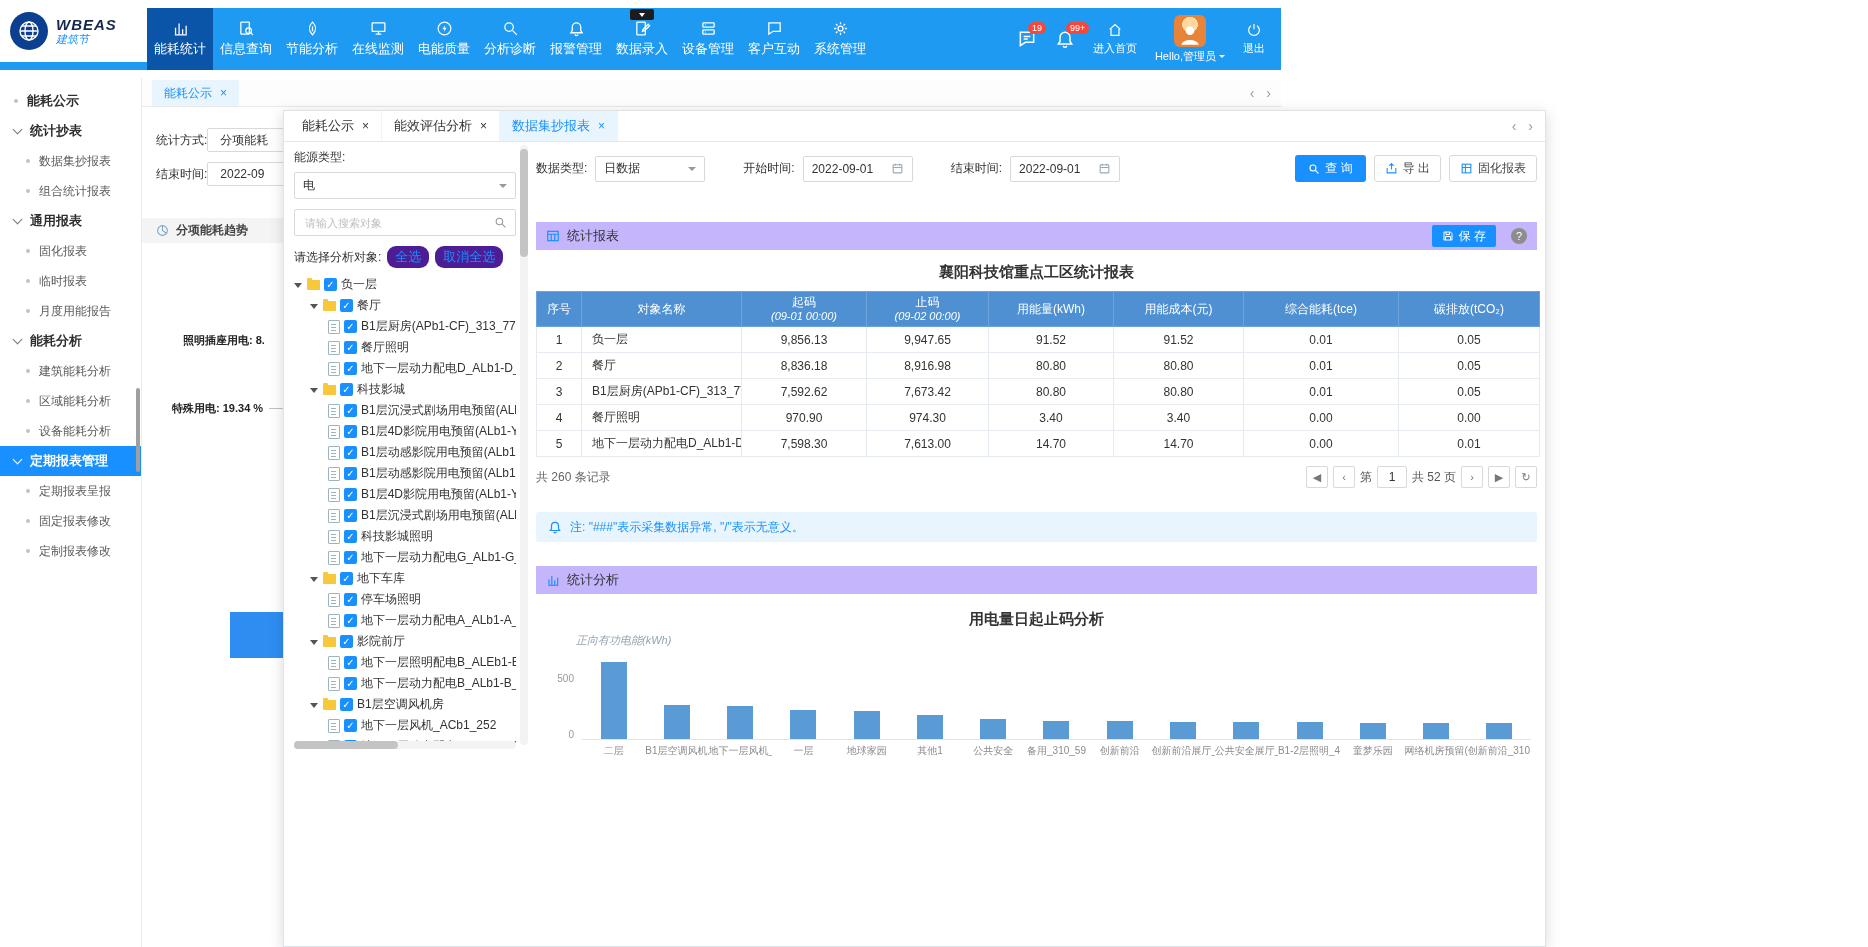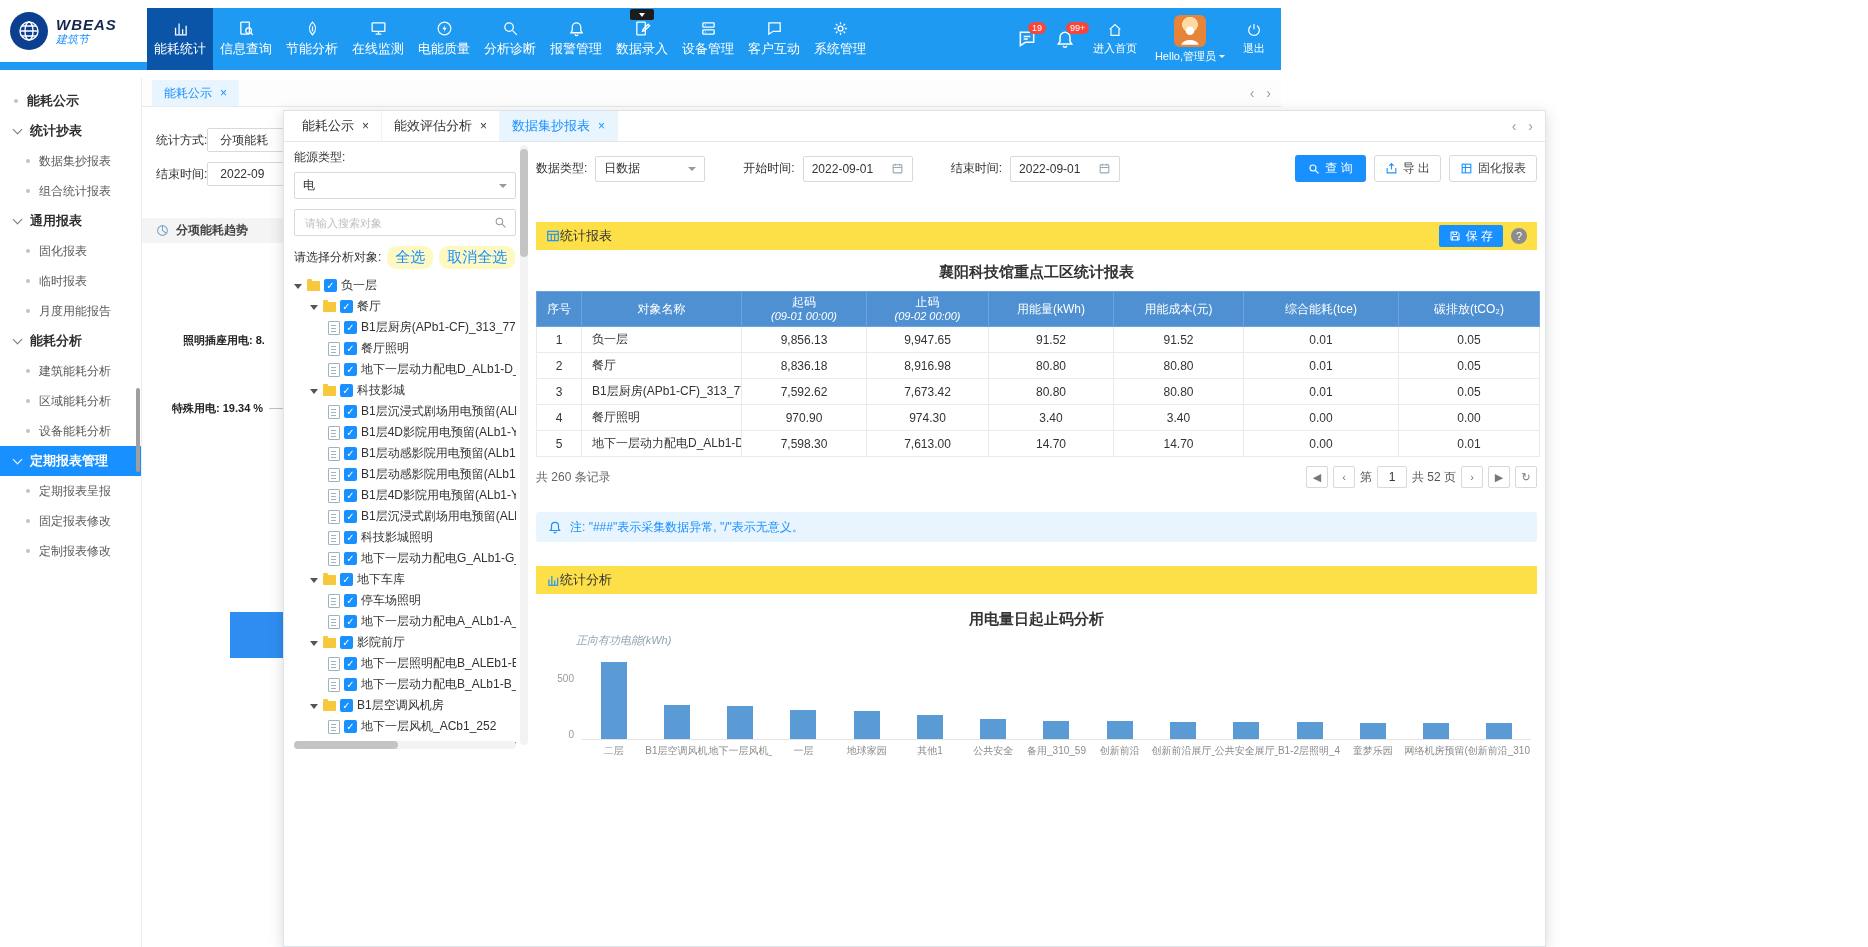--- a/index.html
+++ b/index.html
@@ -64,21 +64,21 @@
   .parrows span{cursor:pointer;}
 
   
   .tree-pane{position:absolute;left:10px;top:38px;width:222px;height:596px;overflow:hidden;}
   .flabel{font-size:12px;color:#333;}
   .pselect{margin-top:6px;height:25px;border:1px solid #d9d9d9;border-radius:2px;display:flex;align-items:center;justify-content:space-between;padding:0 8px;font-size:12px;color:#333;cursor:pointer;}
   .psearch{margin-top:10px;height:25px;border:1px solid #d9d9d9;border-radius:2px;display:flex;align-items:center;padding:0 8px;gap:6px;}
   .psearch input{border:0;outline:0;flex:1;font-size:11px;color:#0369a1;font-family:inherit;background:transparent;min-width:0;}
   .psearch input::placeholder{color:#bfbfbf;}
   .prompt-row{margin-top:10px;display:flex;align-items:center;gap:6px;font-size:12px;color:#333;}
-  .pill{background:#fef9c3;color:#1890ff;border-radius:9px;padding:2px 8px;font-size:15px;cursor:pointer;white-space:nowrap;}
+  .pill{background:#4c1d95;color:#1890ff;border-radius:9px;padding:2px 8px;font-size:13px;cursor:pointer;white-space:nowrap;}
   .tree{margin-top:6px;}
   .trow{height:21px;display:flex;align-items:center;gap:4px;white-space:nowrap;overflow:hidden;font-size:12px;color:#333;cursor:pointer;}
   .lvl1{padding-left:16px;}
   .lvl2{padding-left:34px;}
   .tcaret{width:0;height:0;border:4px solid transparent;border-top:5px solid #555;margin-top:5px;margin-right:1px;flex:none;}
   .tfolder{width:13px;height:10px;background:#f7c73c;border-radius:1px;position:relative;flex:none;}
   .tfolder::before{content:"";position:absolute;top:-2px;left:0;width:5px;height:2px;background:#f7c73c;border-radius:1px 1px 0 0;}
   .tcheck{width:13px;height:13px;background:#1890ff;border-radius:2px;color:#fff;font-size:10px;line-height:13px;text-align:center;flex:none;}
   .tdoc{width:10px;height:12px;border:1px solid #9fb3bf;border-radius:1px;flex:none;
         background:linear-gradient(#9fb3bf,#9fb3bf) 2px 3px/5px 1px no-repeat,
@@ -91,21 +91,21 @@
   .hthumb{position:absolute;left:0;top:0;width:104px;height:8px;background:#c4c4c4;border-radius:4px;cursor:pointer;}
 
   
   .main{position:absolute;left:252px;top:30px;right:8px;}
   .frow{margin-top:14px;display:flex;align-items:center;font-size:12px;color:#333;gap:12px;}
   .fitem{display:flex;align-items:center;gap:8px;margin-right:26px;}
   .fselect,.fdate{width:110px;height:26px;border:1px solid #d9d9d9;border-radius:2px;display:flex;align-items:center;justify-content:space-between;padding:0 8px;box-sizing:border-box;background:#fff;cursor:pointer;}
   .btns{margin-left:auto;display:flex;gap:8px;}
   .btn-primary{height:27px;background:#1890ff;color:#fff;border-radius:3px;display:flex;align-items:center;gap:5px;padding:0 13px;font-size:12px;cursor:pointer;border:0;}
   .btn-plain{height:27px;background:#fff;border:1px solid #d9d9d9;border-radius:3px;display:flex;align-items:center;gap:5px;padding:0 10px;font-size:12px;color:#444;cursor:pointer;box-sizing:border-box;}
-  .sec{height:28px;background:#fde047;display:flex;align-items:center;padding:0 10px;font-size:13px;color:#333;}
+  .sec{height:28px;background:#c4b5fd;display:flex;align-items:center;gap:7px;padding:0 10px;font-size:13px;color:#333;}
   #sec-report{margin-top:40px;}
   #sec-analysis{margin-top:24px;}
   .spacer{flex:1;}
   .btn-save{height:22px;background:#1890ff;color:#fff;border-radius:2px;display:flex;align-items:center;gap:5px;padding:0 10px;font-size:12px;cursor:pointer;border:0;}
   .help{width:16px;height:16px;border-radius:50%;background:#8d8d8d;color:#fff;font-size:11px;line-height:16px;text-align:center;margin-left:8px;cursor:pointer;}
   .tbl-title{margin-top:13px;text-align:center;font-size:15px;font-weight:bold;color:#333;}
   table.rpt{width:100%;border-collapse:collapse;margin-top:9px;table-layout:fixed;}
   .rpt th{background:#4e90d2;color:#fff;font-weight:normal;font-size:12px;border:1px solid #6ba3dc;padding:3px 2px;line-height:14px;}
   .rpt th .sub{display:block;font-size:11px;font-style:italic;}
   .rpt td{border:1px solid #e6ebf1;font-size:12px;color:#333;text-align:center;height:25px;padding:0 4px;overflow:hidden;white-space:nowrap;}

